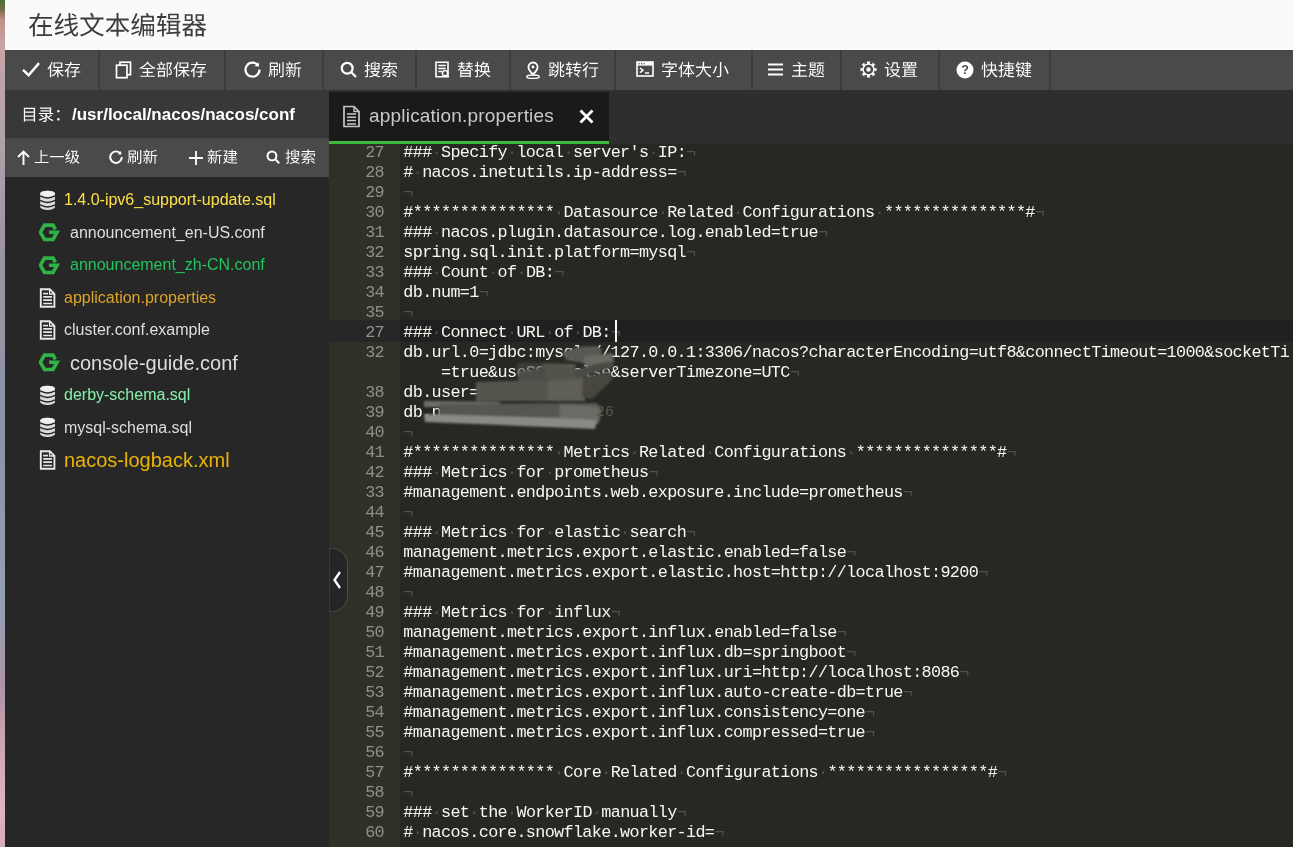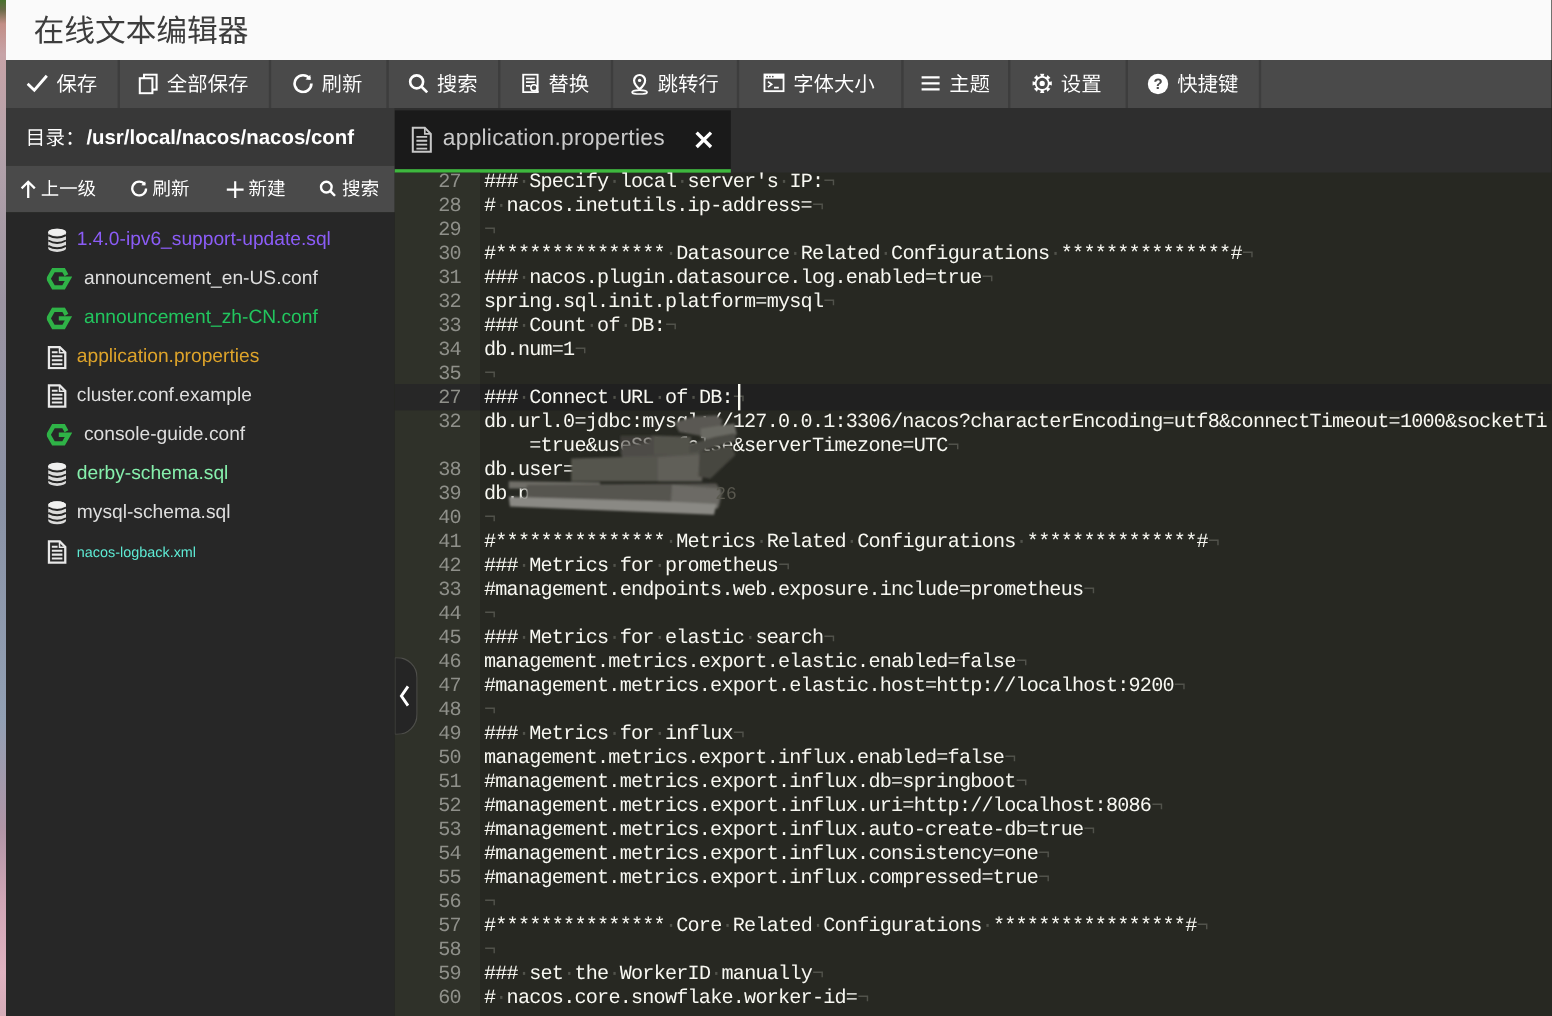--- a/index.html
+++ b/index.html
@@ -134,21 +134,21 @@
     <path fill="#ffffff" d="M2.6 0.6V3.8H0.7V4.8H2.6V8.2L0.6 8.9L0.9 10L2.6 9.3V13.4C2.6 13.6 2.5 13.7 2.3 13.7C2.1 13.7 1.6 13.7 1 13.7C1.1 14 1.3 14.5 1.3 14.8C2.2 14.8 2.8 14.8 3.2 14.6C3.5 14.4 3.7 14.1 3.7 13.4V8.9L5.4 8.2L5.2 7.2L3.7 7.8V4.8H5.3V3.8H3.7V0.6ZM5.9 9.1V10.1H6.6L6.4 10.2C7.1 11.2 8 12.1 9.1 12.8C7.7 13.4 6.2 13.7 4.7 14C4.9 14.2 5.1 14.6 5.2 14.9C7 14.6 8.6 14.2 10.1 13.5C11.3 14.1 12.7 14.6 14.2 14.8C14.4 14.6 14.7 14.1 14.9 13.9C13.6 13.7 12.3 13.3 11.2 12.8C12.4 12 13.5 10.9 14.1 9.4L13.4 9.1L13.2 9.1H10.6V7.6H14.2V1.9H11.2V2.9H13.1V4.3H11.3V5.2H13.1V6.7H10.6V0.6H9.5V6.7H7.1V5.2H8.8V4.3H7.1V2.9C7.9 2.6 8.7 2.3 9.4 2L8.6 1.2C8 1.6 7 2 6.1 2.3V7.6H9.5V9.1ZM12.5 10.1C12 11 11.1 11.7 10.1 12.3C9.1 11.7 8.2 11 7.6 10.1Z M25.3 12C26.6 12.7 28.3 13.8 29.1 14.5L30 13.9C29.2 13.1 27.5 12.1 26.2 11.5ZM20 11.5C19.1 12.4 17.7 13.2 16.4 13.8C16.7 14 17.1 14.4 17.3 14.6C18.6 14 20.1 12.9 21 12ZM18.5 8.7C18.8 8.6 19.2 8.5 22 8.4C20.8 9 19.7 9.4 19.2 9.6C18.3 10 17.6 10.2 17.1 10.2C17.2 10.5 17.3 11.1 17.4 11.3C17.8 11.1 18.4 11.1 22.9 10.8V13.5C22.9 13.7 22.9 13.7 22.6 13.7C22.4 13.8 21.5 13.8 20.6 13.7C20.8 14 20.9 14.5 21 14.8C22.1 14.8 22.9 14.8 23.4 14.6C23.9 14.4 24.1 14.1 24.1 13.5V10.7L27.9 10.5C28.3 10.9 28.6 11.3 28.9 11.7L29.8 11.1C29.1 10.2 27.7 8.9 26.6 8L25.8 8.6C26.2 8.9 26.6 9.3 27.1 9.7L20.3 10C22.5 9.2 24.7 8.2 26.8 6.9L25.9 6.2C25.2 6.6 24.5 7.1 23.7 7.5L20.3 7.7C21.4 7.1 22.4 6.5 23.4 5.8L22.9 5.5H28.9V7.4H30V4.4H23.9V3H29.8V2H23.9V0.6H22.6V2H16.7V3H22.6V4.4H16.5V7.4H17.6V5.5H22.2C21.1 6.3 19.7 7.1 19.3 7.3C18.9 7.5 18.5 7.6 18.2 7.7C18.3 8 18.5 8.5 18.5 8.7Z"></path>
   </svg>
 <div class="a" style="left:5px;top:177px;width:324px;height:670px;background:#272727"></div>
 <svg class="a" style="left:39px;top:189.8px" width="18" height="21" viewBox="0 0 18 21">
 <path d="M1.2 3.6 A7.4 2.9 0 0 1 16 3.6 L16 17 A7.4 2.9 0 0 1 1.2 17 Z" fill="#dbdbda"></path>
 <path d="M1.2 3.6 A7.4 2.9 0 0 0 16 3.6 A7.4 2.9 0 0 0 1.2 3.6 Z" fill="#f0f0ef"></path>
 <path d="M1.2 5.9 Q8.6 10 16 5.9" stroke="#252524" stroke-width="1.6" fill="none"></path>
 <path d="M1.2 10.4 Q8.6 14.5 16 10.4" stroke="#252524" stroke-width="1.6" fill="none"></path>
 <path d="M1.2 14.9 Q8.6 19 16 14.9" stroke="#252524" stroke-width="1.6" fill="none"></path>
   </svg>
-<div class="a filename" style="left:64px;top:189.0px;height:22px;line-height:22px;font-size:16px;color:#8b5cf6">1.4.0-ipv6_support-update.sql</div>
+<div class="a filename" style="left:64px;top:189.0px;height:22px;line-height:22px;font-size:16px;color:#fde047">1.4.0-ipv6_support-update.sql</div>
 <svg class="a" style="left:39px;top:223.0px" width="21" height="19" viewBox="0 0 21 19">
 <path d="M16.4 6.4 L14 2.1 L5.5 2.1 L1.4 9.3 L5.5 16.5 L14 16.5 L18.1 9.3 L10 9.3" stroke="#2fb347" stroke-width="3.6" fill="none" stroke-linejoin="miter"></path>
   </svg>
 <div class="a filename" style="left:70px;top:221.5px;height:22px;line-height:22px;font-size:16px;color:#dedede">announcement_en-US.conf</div>
 <svg class="a" style="left:39px;top:255.5px" width="21" height="19" viewBox="0 0 21 19">
 <path d="M16.4 6.4 L14 2.1 L5.5 2.1 L1.4 9.3 L5.5 16.5 L14 16.5 L18.1 9.3 L10 9.3" stroke="#2fb347" stroke-width="3.6" fill="none" stroke-linejoin="miter"></path>
   </svg>
 <div class="a filename" style="left:70px;top:254.0px;height:22px;line-height:22px;font-size:16px;color:#22c55e">announcement_zh-CN.conf</div>
 <svg class="a" style="left:39px;top:287.7px" width="17" height="20" viewBox="0 0 17 20">
 <path d="M1.8 1.2 H10.8 L15.4 5.8 V18.8 H1.8 Z" fill="none" stroke="#e8e8e8" stroke-width="1.9"></path>
@@ -160,21 +160,21 @@
 <svg class="a" style="left:39px;top:320.2px" width="17" height="20" viewBox="0 0 17 20">
 <path d="M1.8 1.2 H10.8 L15.4 5.8 V18.8 H1.8 Z" fill="none" stroke="#e8e8e8" stroke-width="1.9"></path>
 <path d="M10.6 1.4 V6 H15.2" fill="none" stroke="#e8e8e8" stroke-width="1.3"></path>
 <path d="M4.2 5.6 H9" stroke="#e8e8e8" stroke-width="1.7"></path>
 <path d="M4.2 8.9 H13 M4.2 12.2 H13 M4.2 15.5 H13" stroke="#e8e8e8" stroke-width="1.7"></path>
   </svg>
 <div class="a filename" style="left:64px;top:319.0px;height:22px;line-height:22px;font-size:16px;color:#dedede">cluster.conf.example</div>
 <svg class="a" style="left:39px;top:353.0px" width="21" height="19" viewBox="0 0 21 19">
 <path d="M16.4 6.4 L14 2.1 L5.5 2.1 L1.4 9.3 L5.5 16.5 L14 16.5 L18.1 9.3 L10 9.3" stroke="#2fb347" stroke-width="3.6" fill="none" stroke-linejoin="miter"></path>
   </svg>
-<div class="a filename" style="left:70px;top:351.5px;height:22px;line-height:22px;font-size:16px;color:#dedede">console-guide.conf</div>
+<div class="a filename" style="left:70px;top:351.5px;height:22px;line-height:22px;font-size:20px;color:#dedede">console-guide.conf</div>
 <svg class="a" style="left:39px;top:384.8px" width="18" height="21" viewBox="0 0 18 21">
 <path d="M1.2 3.6 A7.4 2.9 0 0 1 16 3.6 L16 17 A7.4 2.9 0 0 1 1.2 17 Z" fill="#dbdbda"></path>
 <path d="M1.2 3.6 A7.4 2.9 0 0 0 16 3.6 A7.4 2.9 0 0 0 1.2 3.6 Z" fill="#f0f0ef"></path>
 <path d="M1.2 5.9 Q8.6 10 16 5.9" stroke="#252524" stroke-width="1.6" fill="none"></path>
 <path d="M1.2 10.4 Q8.6 14.5 16 10.4" stroke="#252524" stroke-width="1.6" fill="none"></path>
 <path d="M1.2 14.9 Q8.6 19 16 14.9" stroke="#252524" stroke-width="1.6" fill="none"></path>
   </svg>
 <div class="a filename" style="left:64px;top:384.0px;height:22px;line-height:22px;font-size:16px;color:#86efac">derby-schema.sql</div>
 <svg class="a" style="left:39px;top:417.3px" width="18" height="21" viewBox="0 0 18 21">
 <path d="M1.2 3.6 A7.4 2.9 0 0 1 16 3.6 L16 17 A7.4 2.9 0 0 1 1.2 17 Z" fill="#dbdbda"></path>
@@ -183,21 +183,21 @@
 <path d="M1.2 10.4 Q8.6 14.5 16 10.4" stroke="#252524" stroke-width="1.6" fill="none"></path>
 <path d="M1.2 14.9 Q8.6 19 16 14.9" stroke="#252524" stroke-width="1.6" fill="none"></path>
   </svg>
 <div class="a filename" style="left:64px;top:416.5px;height:22px;line-height:22px;font-size:16px;color:#dedede">mysql-schema.sql</div>
 <svg class="a" style="left:39px;top:450.2px" width="17" height="20" viewBox="0 0 17 20">
 <path d="M1.8 1.2 H10.8 L15.4 5.8 V18.8 H1.8 Z" fill="none" stroke="#e8e8e8" stroke-width="1.9"></path>
 <path d="M10.6 1.4 V6 H15.2" fill="none" stroke="#e8e8e8" stroke-width="1.3"></path>
 <path d="M4.2 5.6 H9" stroke="#e8e8e8" stroke-width="1.7"></path>
 <path d="M4.2 8.9 H13 M4.2 12.2 H13 M4.2 15.5 H13" stroke="#e8e8e8" stroke-width="1.7"></path>
   </svg>
-<div class="a filename" style="left:64px;top:449.0px;height:22px;line-height:22px;font-size:12px;color:#5eead4">nacos-logback.xml</div>
+<div class="a filename" style="left:64px;top:449.0px;height:22px;line-height:22px;font-size:20px;color:#eab308">nacos-logback.xml</div>
 <div class="a" style="left:329px;top:90px;width:964px;height:54px;background:#2e2e2e"></div>
 <div class="a" style="left:329px;top:92px;width:280px;height:48.5px;background:#1a1a1a"></div>
 <svg class="a" style="left:342px;top:105px" width="19" height="23" viewBox="0 0 19 23">
 <path d="M2 1.5 H12 L17 6.5 V21.5 H2 Z" fill="none" stroke="#c8c8c8" stroke-width="1.7"></path>
 <path d="M12 1.5 V6.5 H17" fill="none" stroke="#c8c8c8" stroke-width="1.4"></path>
 <path d="M5 9 H14 M5 12.3 H14 M5 15.6 H14 M5 18.9 H14" stroke="#c8c8c8" stroke-width="1.5"></path>
   </svg>
 <div class="a" id="tablabel" style="left:369px;top:103px;height:26px;line-height:26px;font-size:19px;letter-spacing:0.2px;color:#c9c9c9">application.properties</div>
 <svg class="a" style="left:578px;top:108px" width="17" height="17" viewBox="0 0 17 17">
 <path d="M2.5 2.5 L14.5 14.5 M14.5 2.5 L2.5 14.5" stroke="#fff" stroke-width="2.8"></path>

